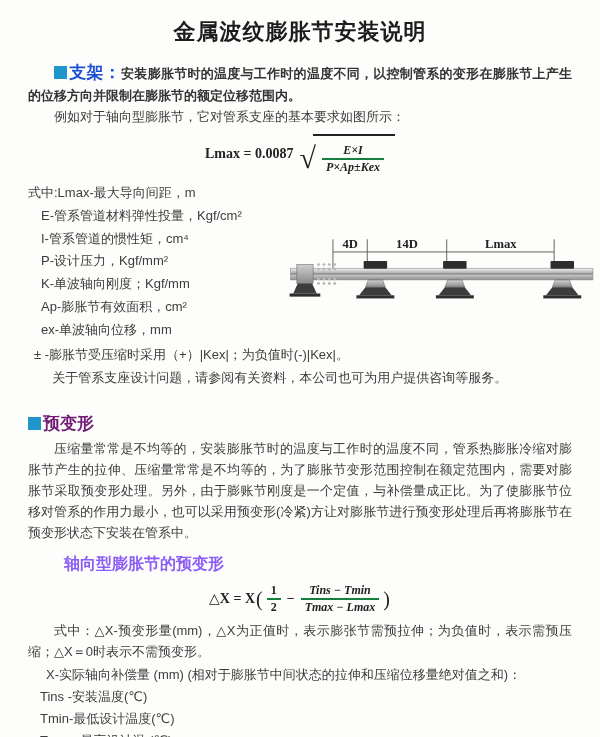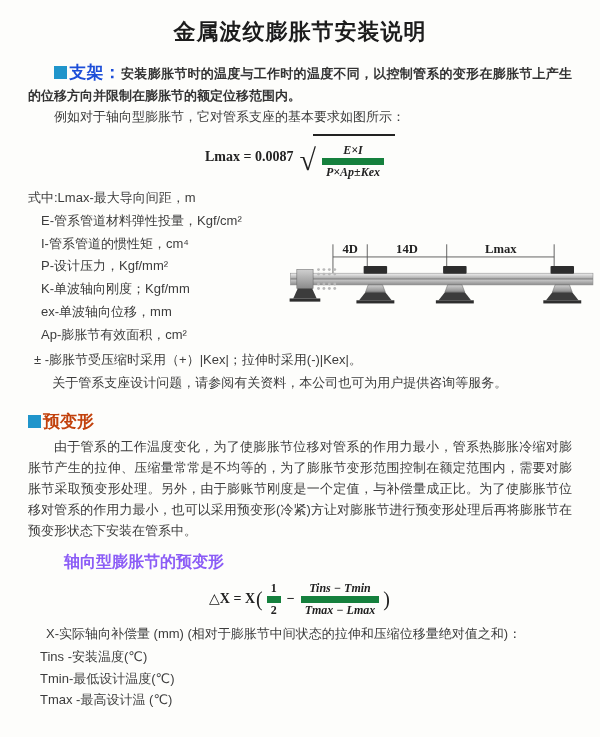--- a/index.html
+++ b/index.html
@@ -17,50 +17,50 @@
   }
   .para { text-align:justify; margin:0; }
   .indent { text-indent:2em; }
   .sq {
     display:inline-block; width:13px; height:13px; background:#2095cb;
     margin-right:2px; vertical-align:-1px;
   }
   .sec-head-inline { font-size:17px; font-weight:bold; color:#1d4ed8; }
   .intro-bold { font-weight:bold; color:#333; }
   .sec-head {
-    font-size:17px; font-weight:bold; color:#c2410c; margin:10px 0 2px 0;
+    font-size:17px; font-weight:bold; color:#701a75; margin:10px 0 2px 0;
   }
   .sub-head {
     font-size:16px; font-weight:bold; color:#8b5cf6; margin:8px 0 4px 0;
   }
   .sub-head.ind { margin-left:36px; }
 
   
   .formula-row {
     display:flex; justify-content:center; align-items:center;
     font-family:"Liberation Serif","DejaVu Serif",serif;
     font-weight:bold; color:#222; font-size:14px; margin:6px 0;
   }
   .frac { display:inline-flex; flex-direction:column; text-align:center; margin:0 3px; font-size:12px; line-height:1.25; }
-  .frac .num { border-bottom:7px solid #15803d; padding:0 4px; }
+  .frac .num { border-bottom:2px solid #15803d; padding:0 4px; }
   .frac .den { padding:0 4px; }
   .frac.var { font-style:italic; }
   .radical { font-size:30px; font-weight:normal; line-height:0.9; margin:0 -3px 0 6px; transform:translateY(3px); }
   .under-root { border-top:2px solid #222; padding:3px 8px 0 6px; display:inline-block; }
   .paren { font-size:20px; font-weight:normal; margin:0 1px; }
   .fgap { margin:0 3px; }
 
   
   .defs-row { display:flex; align-items:center; }
   .defs-col { width:258px; flex:none; }
   .defs-col .d-head { margin:2px 0; }
   .defs-col .d-item { margin:2px 0 2px 13px; }
   .diagram-wrap { flex:1; margin-top:24px; }
   .full-line { margin:2px 0 2px 6px; }
-  .consult { margin:3px 0 14px 6px; text-indent:1.4em; }
+  .consult { margin:3px 0 21px 6px; text-indent:1.4em; }
 
   .list-line { margin:1px 0 1px 12px; }
   .x-line { margin:2px 0 2px 18px; }
 </style>
 </head>
 <body>
 
 <div class="page">
 
   <h1 class="doc-title">金属波纹膨胀节安装说明</h1>
@@ -79,22 +79,22 @@
     </span>
   </div>
 
   <div class="defs-row">
     <div class="defs-col">
       <div class="d-head">式中:Lmax-最大导向间距，m</div>
       <div class="d-item">E-管系管道材料弹性投量，Kgf/cm²</div>
       <div class="d-item">I-管系管道的惯性矩，cm⁴</div>
       <div class="d-item">P-设计压力，Kgf/mm²</div>
       <div class="d-item">K-单波轴向刚度；Kgf/mm</div>
+      <div class="d-item">Ap-膨胀节有效面积，cm²</div>
       <div class="d-item">ex-单波轴向位移，mm</div>
-      <div class="d-item">Ap-膨胀节有效面积，cm²</div>
     </div>
     <div class="diagram-wrap">
       <svg width="316" height="80" viewBox="0 0 350 80">
         <defs>
           <linearGradient id="pipeGrad" x1="0" y1="0" x2="0" y2="1">
             <stop offset="0" stop-color="#f2f2f2"></stop>
             <stop offset="0.45" stop-color="#ababab"></stop>
             <stop offset="0.55" stop-color="#c9c9c9"></stop>
             <stop offset="1" stop-color="#8d8d8d"></stop>
           </linearGradient>
@@ -160,41 +160,42 @@
         <g>
           <rect x="293" y="30" width="26" height="8.5" fill="#2d2d2d" rx="1"></rect>
           <polygon points="298,51 314,51 317,59 295,59" fill="url(#pedGrad)" stroke="#555" stroke-width="0.5"></polygon>
           <polygon points="288,68 324,68 317,59 295,59" fill="#3c3c3c"></polygon>
           <rect x="285" y="68" width="42" height="3.5" fill="#2e2e2e"></rect>
         </g>
       </svg>
     </div>
   </div>
 
-  <div class="full-line">± -膨胀节受压缩时采用（+）|Kex|；拉伸时采用(-)|Kex|。</div>
+  <div class="full-line">± -膨胀节受压缩时采用（+）|Kex|；为负值时(-)|Kex|。</div>
   <div class="consult">关于管系支座设计问题，请参阅有关资料，本公司也可为用户提供咨询等服务。</div>
 
   <div class="sec-head"><span class="sq"></span><span>预变形</span></div>
-  <p class="para indent">由于管系的工作温度变化，为了使膨胀节位移对管系的作用力最小，管系热膨胀冷缩对膨胀节产生的拉伸、压缩量常常是不均等的，为了膨胀节变形范围控制在额定范围内，需要对膨胀节采取预变形处理。另外，由于膨账节刚度是一个定值，与补偿量成正比。为了使膨胀节位移对管系的作用力最小，也可以采用预变形(冷紧)方让对膨胀节进行预变形处理后再将膨胀节在预变形状态下安装在管系中。</p>
+  <p class="para indent">压缩量常常是不均等的，安装膨胀节时的温度与工作时的温度不同，管系热膨胀冷缩对膨胀节产生的拉伸、压缩量常常是不均等的，为了膨胀节变形范围控制在额定范围内，需要对膨胀节采取预变形处理。另外，由于膨账节刚度是一个定值，与补偿量成正比。为了使膨胀节位移对管系的作用力最小，也可以采用预变形(冷紧)方让对膨胀节进行预变形处理后再将膨胀节在预变形状态下安装在管系中。</p>
 
   <div class="sub-head ind">轴向型膨胀节的预变形</div>
 
   <div class="formula-row">
     <span>△X = X</span>
     <span class="paren">(</span>
     <span class="frac">
       <span class="num">1</span>
       <span class="den">2</span>
     </span>
     <span class="fgap">−</span>
     <span class="frac var">
       <span class="num">Tins − Tmin</span>
       <span class="den">Tmax − Lmax</span>
     </span>
     <span class="paren">)</span>
   </div>
 
+  <p class="para indent">式中：△X-预变形量(mm)，△X为正值时，表示膨张节需预拉伸；为负值时，表示需预压缩；△X＝0时表示不需预变形。</p>
   <div class="x-line">X-实际轴向补偿量 (mm) (相对于膨胀节中间状态的拉伸和压缩位移量绝对值之和)：</div>
   <div class="list-line">Tins -安装温度(℃)</div>
   <div class="list-line">Tmin-最低设计温度(℃)</div>
   <div class="list-line">Tmax -最高设计温 (℃)</div>
 
 </div>
 
 </body></html>

